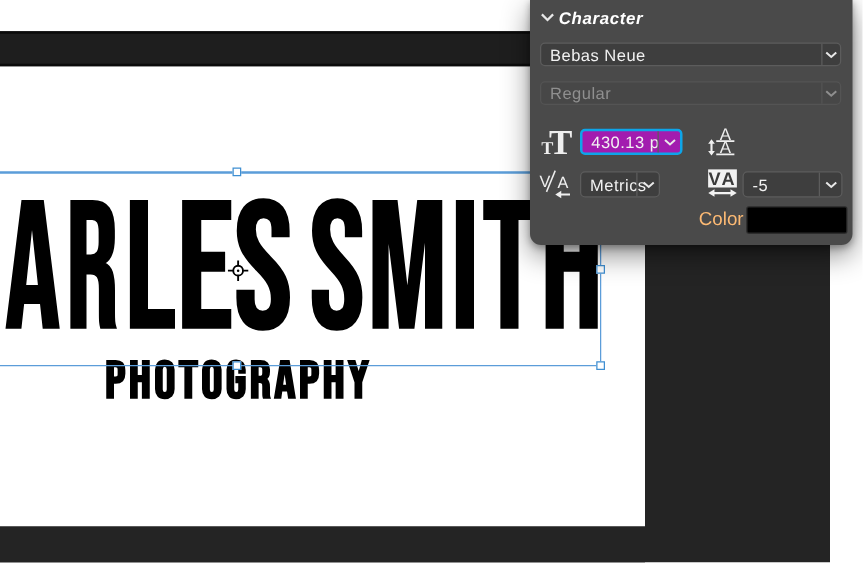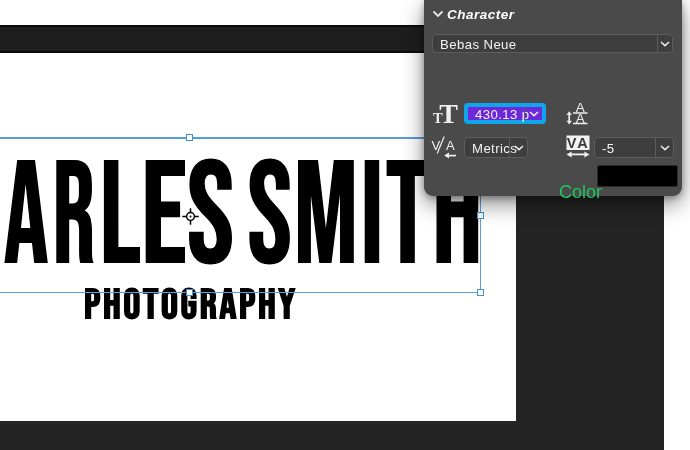--- a/index.html
+++ b/index.html
@@ -61,28 +61,36 @@
 
   <div class="fld" style="left:8px;top:34px;width:241px;height:19px;background:#3e3e3e;border:1px solid #5c5c5c">
     <div class="txt">Bebas Neue</div>
     <div class="chev" style="right:0;width:15px;border-left:1px solid #5c5c5c">
       <svg width="10" height="6" viewBox="0 0 10 6">
             <path d="M1 1 L5 4.6 L9 1" fill="none" stroke="#e8e8e8" stroke-width="1.6"></path>
           </svg>
     </div>
   </div>
 
+  <div class="fld" style="left:8px;top:65px;width:241px;height:19px;background:#474747;border:1px solid #545454">
+    <div class="txt" style="color:#8f8f8f">Regular</div>
+    <div class="chev" style="right:0;width:15px;border-left:1px solid #545454">
+      <svg width="10" height="6" viewBox="0 0 10 6">
+            <path d="M1 1 L5 4.6 L9 1" fill="none" stroke="#8f8f8f" stroke-width="1.6"></path>
+          </svg>
+    </div>
+  </div>
 
   <svg class="abs" style="left:9px;top:102px" width="26" height="23" viewBox="0 0 26 23">
     <g fill="#efefef" font-family="Liberation Serif" font-weight="bold">
       <text x="0" y="21" font-size="14.5">T</text>
       <text x="6.3" y="21" font-size="28">T</text>
     </g>
   </svg>
-  <div class="fld" style="left:40px;top:103px;width:82px;height:21px;background:#6d28d9;border:4px solid #0ea5e9">
+  <div class="fld" style="left:40px;top:103px;width:82px;height:21px;background:#a21caf;border:2px solid #0ea5e9">
     <div class="txt">430.13 p</div>
     <div class="chev" style="right:0;width:18px;border-left:1px solid #5c5c5c">
       <svg width="10" height="6" viewBox="0 0 10 6">
             <path d="M1 1 L5 4.6 L9 1" fill="none" stroke="#e8e8e8" stroke-width="1.6"></path>
           </svg>
     </div>
   </div>
   <svg class="abs" style="left:142px;top:100px" width="26" height="26" viewBox="0 0 26 26">
     <path d="M3.2 14.2 v7" stroke="#efefef" stroke-width="1.7" fill="none"></path>
     <path d="M3.2 11.3 L5.9 15 H0.5 Z M3.2 24.4 L5.9 20.7 H0.5 Z" fill="#efefef"></path>
@@ -121,16 +129,16 @@
   </svg>
   <div class="fld" style="left:170px;top:137px;width:80px;height:21px;background:#3e3e3e;border:1px solid #5c5c5c">
     <div class="txt">-5</div>
     <div class="chev" style="right:0;width:18px;border-left:1px solid #5c5c5c">
       <svg width="10" height="6" viewBox="0 0 10 6">
             <path d="M1 1 L5 4.6 L9 1" fill="none" stroke="#e8e8e8" stroke-width="1.6"></path>
           </svg>
     </div>
   </div>
 
-  <div class="abs" style="left:135px;top:182px;font-size:18px;color:#22c55e">Color</div>
+  <div class="abs" style="left:135px;top:167px;font-size:15px;color:#fdba74">Color</div>
   <div class="abs" style="left:173px;top:165px;width:81px;height:22px;background:#000000;border:1px solid #2a2a2a;border-radius:2px"></div>
 </div>
 
 </div>
 </body></html>

